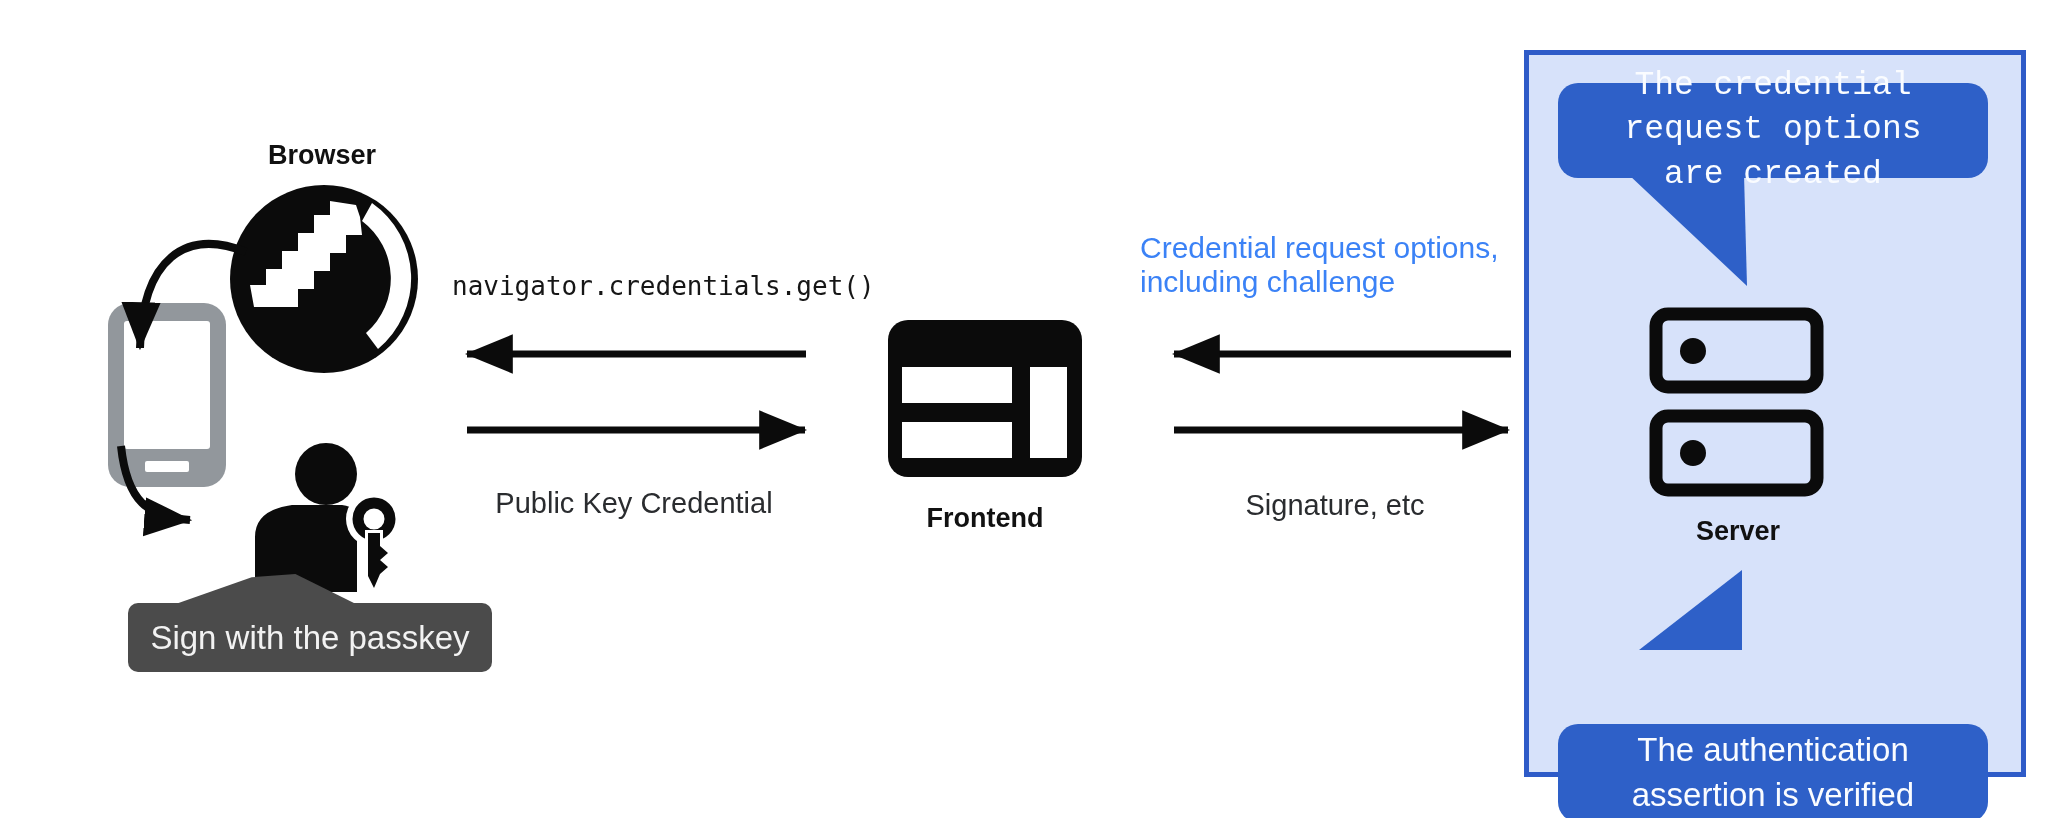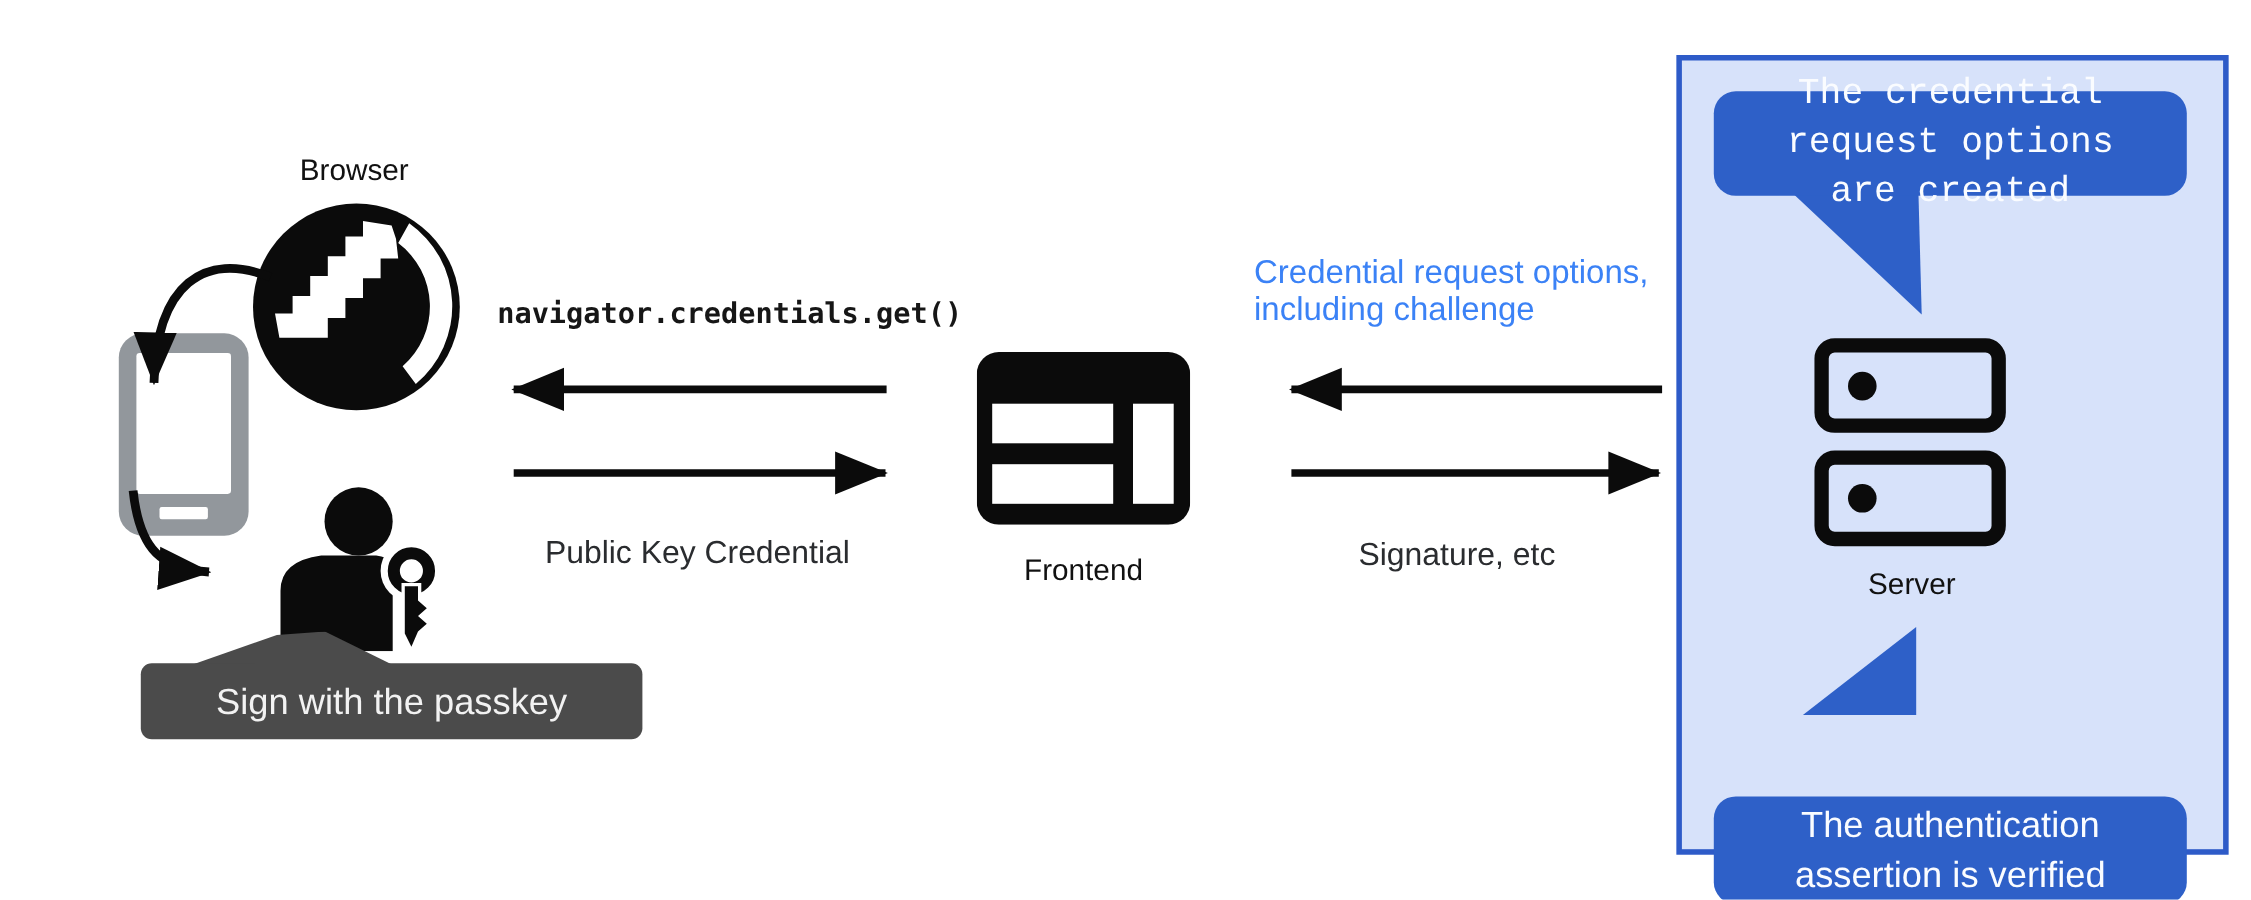--- a/index.html
+++ b/index.html
@@ -2,23 +2,23 @@
 <html><head>
 <meta charset="utf-8">
 <style>
   html,body{margin:0;padding:0;background:#ffffff;}
   .stage{
     position:relative;width:2046px;height:818px;background:#ffffff;overflow:hidden;
     font-family:"Liberation Sans",sans-serif;color:#202124;
   }
   .abs{position:absolute;}
   .lbl{white-space:nowrap;}
-  .lbl-bold{font-weight:400;font-size:27px;color:#111;text-align:center;}
+  .lbl-bold{font-weight:700;font-size:27px;color:#111;text-align:center;}
   .lbl-reg{font-weight:400;font-size:29px;color:#2a2c2f;}
-  .code{font-family:"DejaVu Sans Mono",monospace;font-size:26px;color:#161616;white-space:nowrap;font-weight:bold;}
+  .code{font-family:"DejaVu Sans Mono",monospace;font-size:26px;color:#161616;white-space:nowrap;}
   .phone{background:#92979c;border-radius:22px;}
   .phone-screen{position:absolute;left:16px;top:18px;width:86px;height:128px;background:#fff;border-radius:3px;}
   .phone-homebar{position:absolute;left:37px;bottom:15px;width:44px;height:11px;background:#fff;border-radius:2px;}
   .dark-bubble{
     background:#4b4b4b;border-radius:10px;display:flex;align-items:center;justify-content:center;
     color:#f2f2f2;font-size:33px;font-weight:400;
   }
   .dark-pointer{background:#4b4b4b;clip-path:polygon(0% 100%,43% 10%,66% 0%,100% 100%);}
   .panel{background:#d7e2fa;border:5px solid #2e5bc8;box-sizing:border-box;}
   .blue-bubble{
@@ -62,21 +62,21 @@
   <svg class="abs" style="left:888px;top:320px;" width="194" height="157" viewBox="0 0 194 157">
     <rect x="0" y="0" width="194" height="157" rx="20" fill="#0b0b0b"></rect>
     <rect x="14" y="47" width="110" height="36" fill="#ffffff"></rect>
     <rect x="14" y="102" width="110" height="36" fill="#ffffff"></rect>
     <rect x="142" y="47" width="37" height="91" fill="#ffffff"></rect>
   </svg>
   <div class="abs lbl lbl-bold" style="left:905px;top:503px;width:160px;">Frontend</div>
 
   <div class="abs two-line" style="left:1140px;top:231px;">Credential request options, including challenge</div>
 
-  <div class="abs lbl lbl-reg" style="left:1235px;top:489px;width:200px;">Signature, etc</div>
+  <div class="abs lbl lbl-reg" style="left:1235px;top:489px;width:200px;text-align:center;">Signature, etc</div>
 
   <div class="abs panel" style="left:1524px;top:50px;width:502px;height:727px;"></div>
 
   <svg class="abs" style="left:0;top:0;" width="2046" height="818" viewBox="0 0 2046 818">
     <defs>
       <marker id="ah" markerUnits="userSpaceOnUse" markerWidth="48" markerHeight="40" viewBox="0 0 44 36" refX="42" refY="18" orient="auto">
         <path d="M0,0 L44,18 L0,36 Z" fill="#0b0b0b"></path>
       </marker>
     </defs>
 
@@ -91,21 +91,21 @@
     <path d="M 246,252 C 186,228 142,258 140,348" fill="none" stroke="#0b0b0b" stroke-width="8" marker-end="url(#ah)"></path>
 
     <path d="M 121,446 C 127,502 148,517 190,520" fill="none" stroke="#0b0b0b" stroke-width="8" marker-end="url(#ah)"></path>
 
     <polygon points="1628,174 1744,174 1747,286" fill="#2e60c8"></polygon>
 
     <polygon points="1639,650 1742,570 1742,650" fill="#2e60c8"></polygon>
   </svg>
 
   <div class="abs dark-pointer" style="left:170px;top:574px;width:190px;height:32px;"></div>
-  <div class="abs dark-bubble" style="left:128px;top:603px;width:456px;height:69px;">Sign with the passkey</div>
+  <div class="abs dark-bubble" style="left:128px;top:603px;width:364px;height:69px;">Sign with the passkey</div>
 
   <svg class="abs" style="left:1645px;top:302px;" width="186" height="200" viewBox="0 0 186 200">
     <rect x="11" y="12" width="161" height="73" rx="12" fill="none" stroke="#0b0b0b" stroke-width="13"></rect>
     <circle cx="48" cy="49" r="13" fill="#0b0b0b"></circle>
     <rect x="11" y="114" width="161" height="74" rx="12" fill="none" stroke="#0b0b0b" stroke-width="13"></rect>
     <circle cx="48" cy="151" r="13" fill="#0b0b0b"></circle>
   </svg>
   <div class="abs lbl lbl-bold" style="left:1645px;top:516px;width:186px;">Server</div>
 
   <div class="abs blue-bubble" style="left:1558px;top:83px;width:430px;height:95px;font-family:Liberation Mono, monospace;">The credential request options are created</div>

